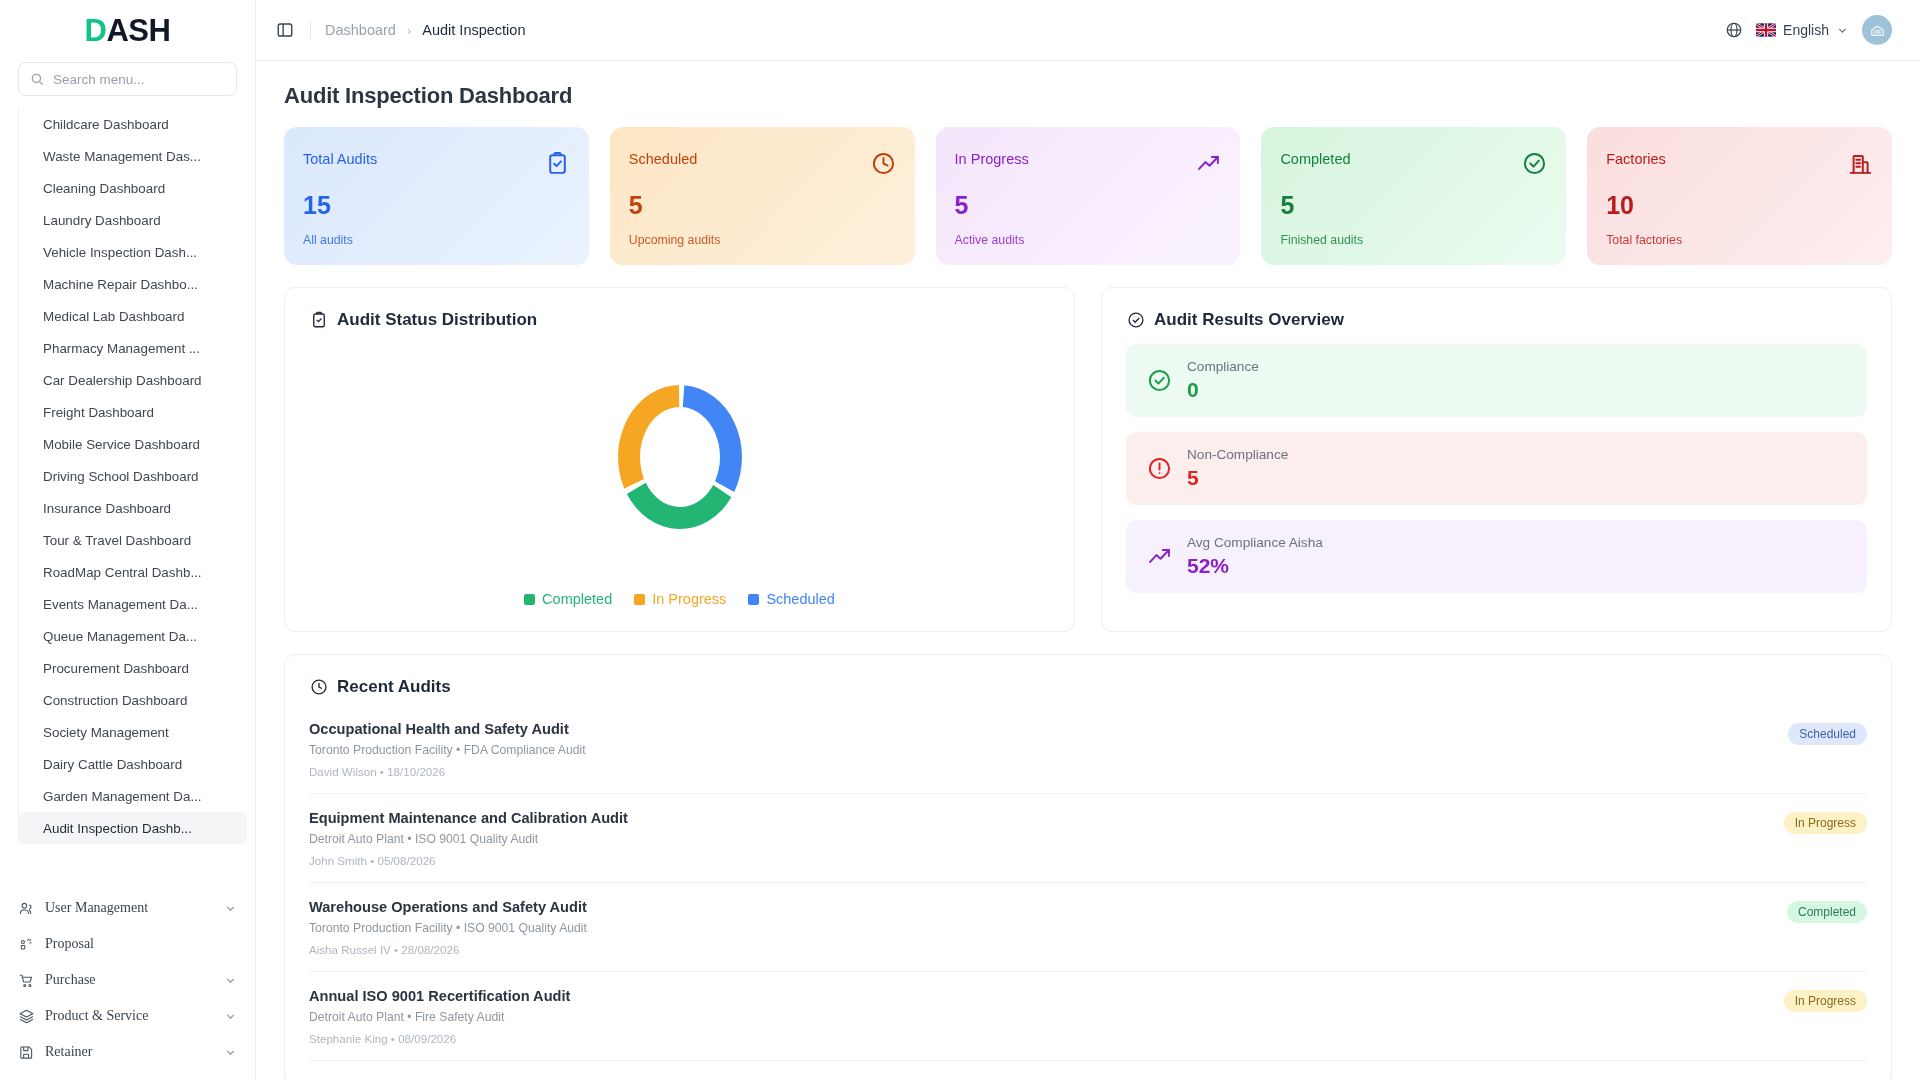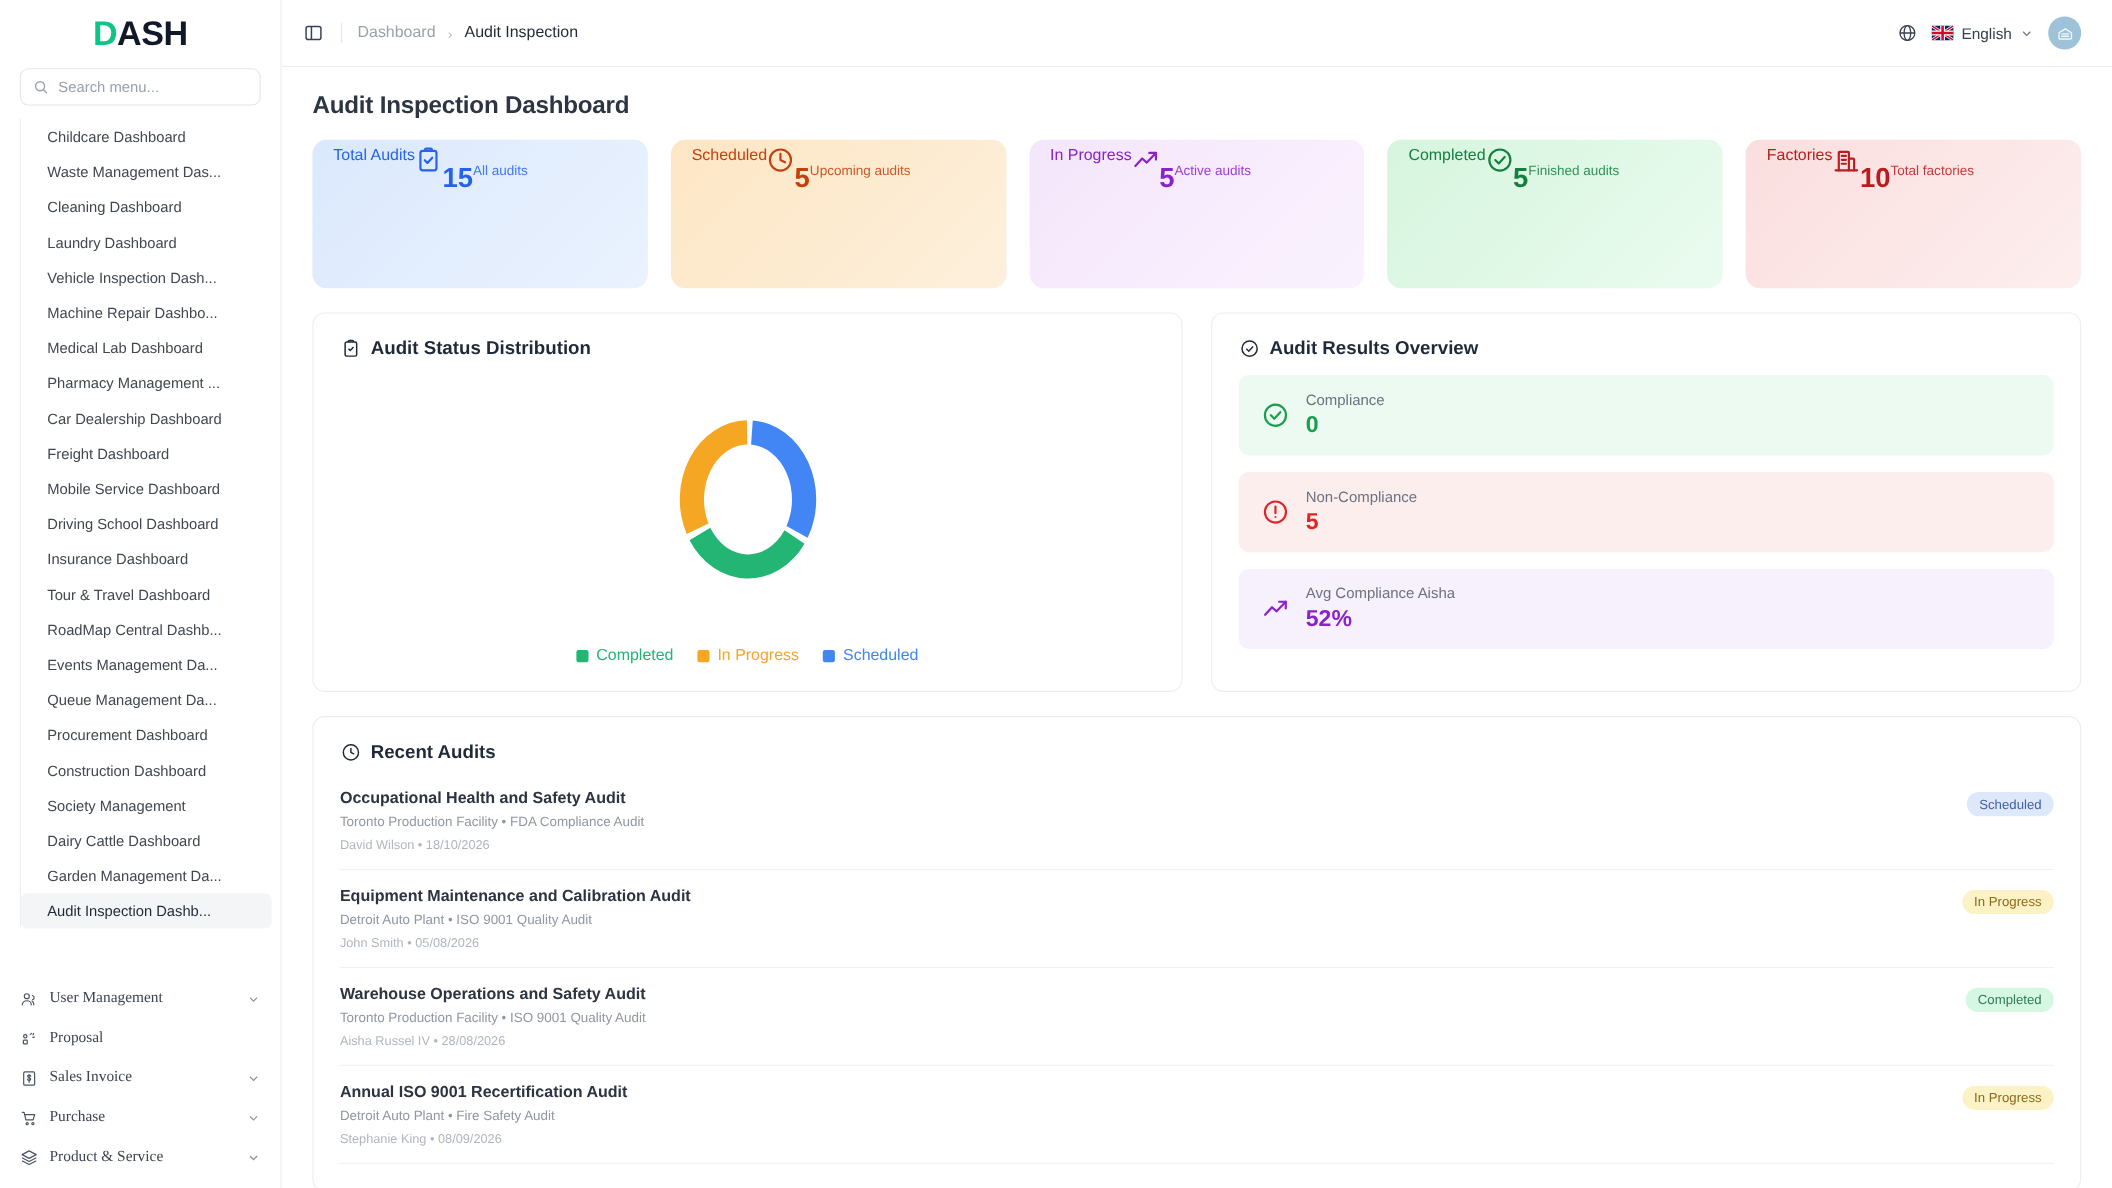--- a/index.html
+++ b/index.html
@@ -77,22 +77,22 @@
     background: #9ec2d8; display: flex; align-items: center; justify-content: center;
     cursor: pointer; color:#eaf3f8;
   }
 
   .content { flex: 1; overflow: hidden; padding: 0 28px; }
   .page-title { font-size: 22px; font-weight: 700; color: #2d3542; margin: 22px 0 18px 0; letter-spacing: -0.2px;}
 
   
   .stats { display: grid; grid-template-columns: repeat(5, 1fr); gap: 21px; }
   .stat {
-    border-radius: 13px; padding: 6px 19px 18px 19px; min-height: 135px;
-    display: flex; flex-direction: row;
+    border-radius: 13px; padding: 24px 19px 18px 19px; min-height: 135px;
+    display: flex; flex-direction: column;
   }
   .stat-top { display: flex; align-items: flex-start; justify-content: space-between; }
   .stat-label { font-size: 14.5px; font-weight: 500; }
   .stat-ico { width: 25px; height: 25px; display:flex; align-items:center; justify-content:center;}
   .stat-value { font-size: 25px; font-weight: 700; margin-top: 17px; line-height: 1; }
   .stat-sub { font-size: 12.3px; margin-top: 15px; opacity: .85; }
 
   .c-blue   { background: linear-gradient(135deg,#dbe9fd 0%,#eaf2fe 100%); }
   .c-orange { background: linear-gradient(135deg,#fde6c4 0%,#fdf0dc 100%); }
   .c-purple { background: linear-gradient(135deg,#f4e6fb 0%,#faf2fe 100%); }
@@ -265,52 +265,52 @@
               <circle cx="7" cy="8.5" r="2.1"></circle>
               <rect x="4.6" y="13.4" width="5" height="5" rx="1"></rect>
               <path d="M13.6 6.2l1.4-1.4M17 6.8l.5-1.9M16.7 10l1.9-.4"></path>
             </svg>
           </span>
           <span class="nav-label">Proposal</span>
         </div>
         <div class="nav-row">
           <span class="nav-ico">
             <svg viewBox="0 0 24 24" width="17" height="17" fill="none" stroke="#4b5563" stroke-width="1.55" stroke-linecap="round" stroke-linejoin="round">
-              <rect x="5" y="3.5" width="14" height="17" rx="1.6"></rect>
-              <path d="M12 7.2v9.6"></path>
-              <path d="M14 9.2c0-1-.9-1.5-2-1.5s-2 .6-2 1.5.9 1.4 2 1.8 2 .8 2 1.8-.9 1.5-2 1.5-2-.5-2-1.5"></path>
-            </svg>
-          </span>
-          <span class="nav-label">Sales Invoice</span>
-          <svg class="chev" viewBox="0 0 24 24" fill="none" stroke="#8b929c" stroke-width="2">
-            <polyline points="6 9 12 15 18 9"></polyline>
-          </svg>
-        </div>
-        <div class="nav-row">
-          <span class="nav-ico">
-            <svg viewBox="0 0 24 24" width="17" height="17" fill="none" stroke="#4b5563" stroke-width="1.55" stroke-linecap="round" stroke-linejoin="round">
               <path d="M3.2 4.5h2.3l2.3 9.6h9.3l2-6.7H7"></path>
               <circle cx="9.5" cy="19" r="1.4"></circle>
               <circle cx="16.8" cy="19" r="1.4"></circle>
             </svg>
           </span>
           <span class="nav-label">Purchase</span>
           <svg class="chev" viewBox="0 0 24 24" fill="none" stroke="#8b929c" stroke-width="2">
             <polyline points="6 9 12 15 18 9"></polyline>
           </svg>
         </div>
         <div class="nav-row">
           <span class="nav-ico">
             <svg viewBox="0 0 24 24" width="17" height="17" fill="none" stroke="#4b5563" stroke-width="1.55" stroke-linecap="round" stroke-linejoin="round">
               <path d="M12 3.2L21 8l-9 4.8L3 8z"></path>
               <path d="M3.4 12.3L12 16.8l8.6-4.5"></path>
               <path d="M3.4 16.2L12 20.7l8.6-4.5"></path>
             </svg>
           </span>
           <span class="nav-label">Product &amp; Service</span>
+          <svg class="chev" viewBox="0 0 24 24" fill="none" stroke="#8b929c" stroke-width="2">
+            <polyline points="6 9 12 15 18 9"></polyline>
+          </svg>
+        </div>
+        <div class="nav-row">
+          <span class="nav-ico">
+            <svg viewBox="0 0 24 24" width="17" height="17" fill="none" stroke="#4b5563" stroke-width="1.55" stroke-linecap="round" stroke-linejoin="round">
+              <path d="M5 4.2h10.6L19.2 7.8V19a1 1 0 01-1 1H5a1 1 0 01-1-1V5.2a1 1 0 011-1z"></path>
+              <path d="M8 4.4v5h6v-5"></path>
+              <path d="M8 19v-4.6h7V19"></path>
+            </svg>
+          </span>
+          <span class="nav-label">Retainer</span>
           <svg class="chev" viewBox="0 0 24 24" fill="none" stroke="#8b929c" stroke-width="2">
             <polyline points="6 9 12 15 18 9"></polyline>
           </svg>
         </div>
       </div>
   </aside>
 
   <div class="main">
 
     <header class="topbar">

